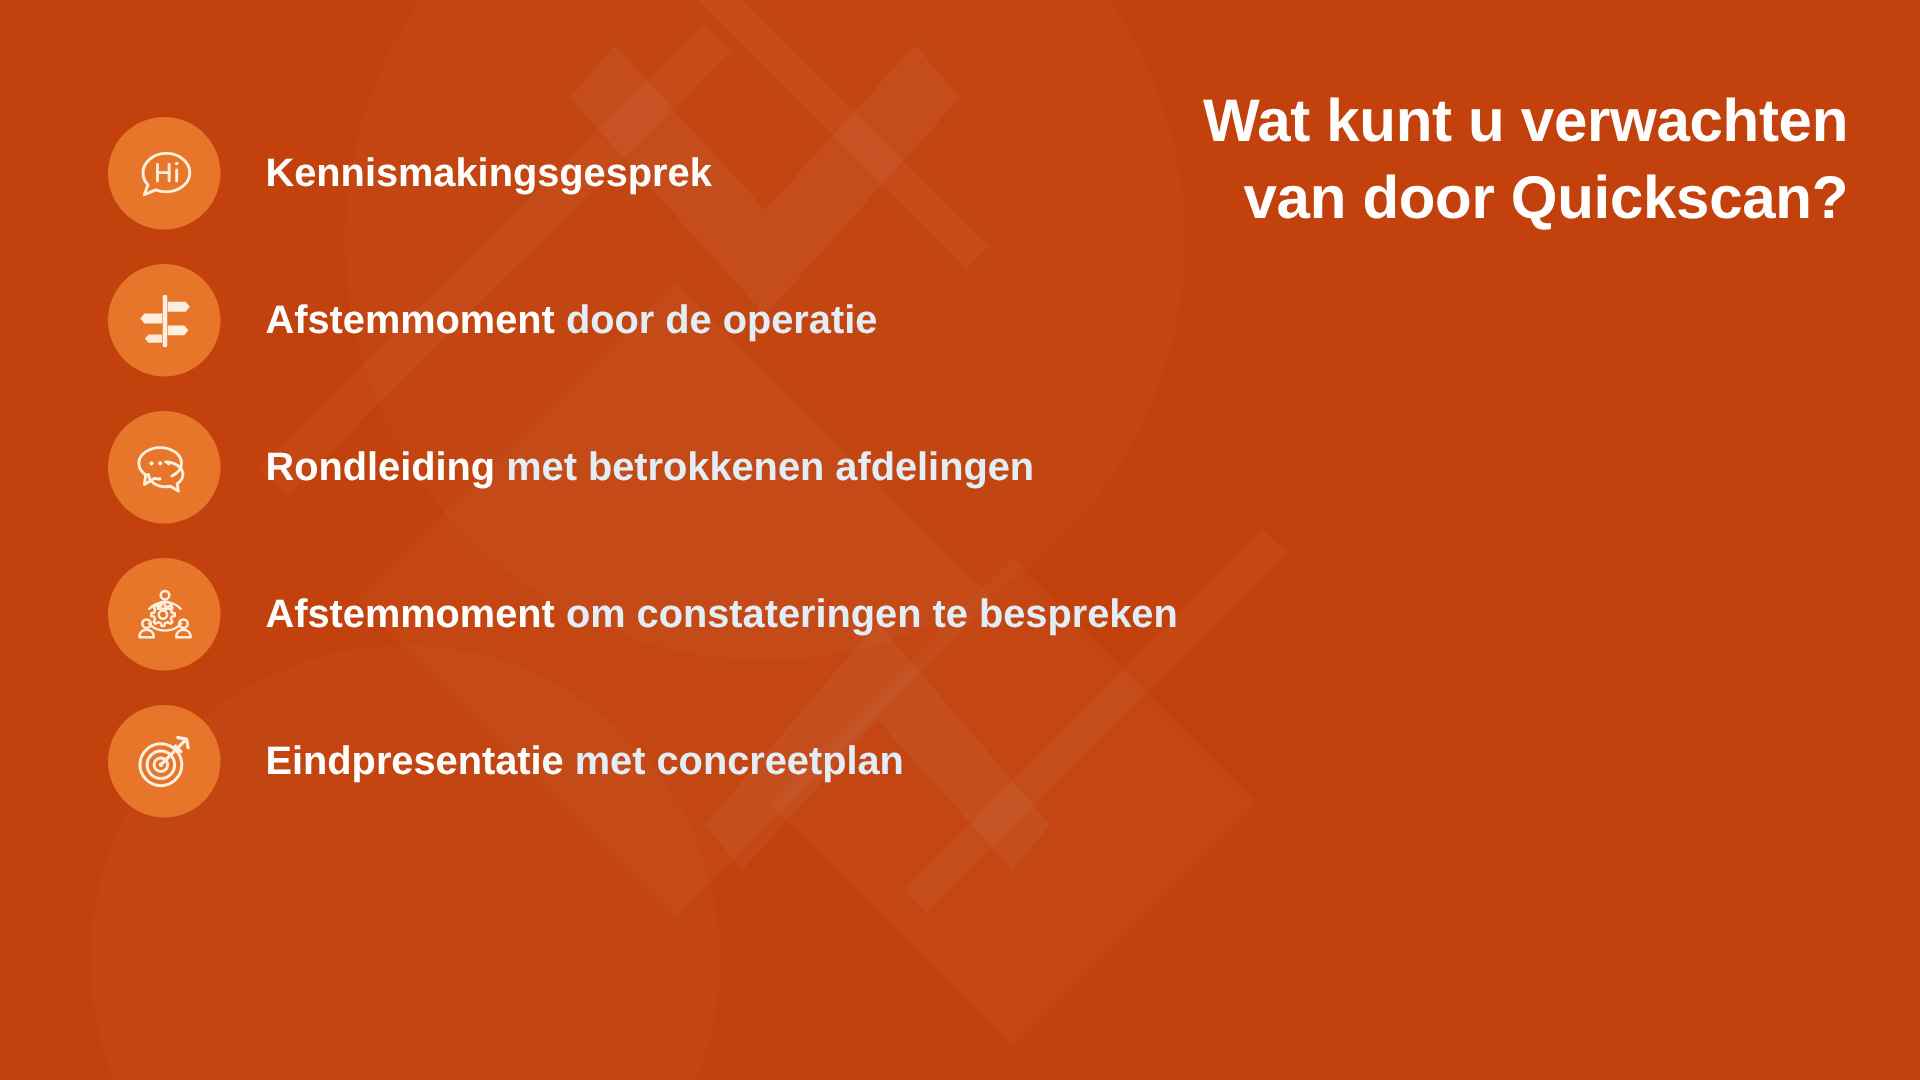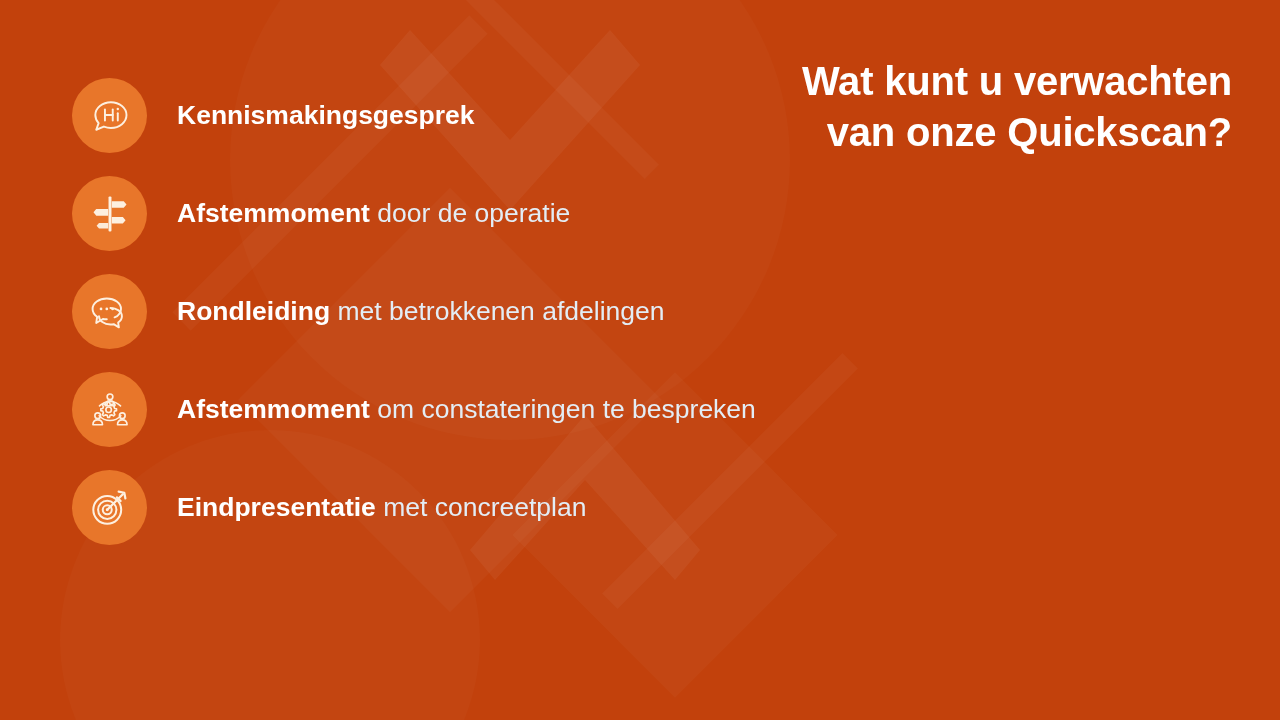--- a/index.html
+++ b/index.html
@@ -111,21 +111,21 @@
     color: #eaf2f8;
     font-size: 26.5px;
     line-height: 1.2;
     white-space: nowrap;
   }
   .item-text .lead {
     font-weight: 700;
     color: #ffffff;
   }
   .item-text .rest {
-    font-weight: 400;
+    font-weight: 700;
     color: #e3edf5;
   }
 </style>
 </head>
 <body>
 
 <div class="slide">
 
   <div class="watermark-layer">
     <div class="wm-circle" style="left:230px; top:-120px; width:560px; height:560px;"></div>
@@ -142,21 +142,21 @@
       </svg>
     </div>
     <div class="wm-bar wm" style="left:120px; top:160px; width:420px; height:26px; transform:rotate(-45deg);"></div>
     <div class="wm-bar wm" style="left:430px; top:70px; width:260px; height:20px; transform:rotate(45deg);"></div>
     <div class="wm-bar wm" style="left:560px; top:470px; width:340px; height:22px; transform:rotate(-45deg);"></div>
     <div class="wm-circle" style="left:60px; top:430px; width:420px; height:420px;"></div>
   </div>
 
   <div class="title-block">
     <span class="title-line">Wat kunt u verwachten</span>
-    <span class="title-line">van onze Quickscan?</span>
+    <span class="title-line">van door Quickscan?</span>
   </div>
 
   <div class="items">
 
     <div class="item-row">
       <div class="icon-circle">
         <svg viewBox="0 0 48 48" aria-hidden="true">
           <g fill="none" stroke="#fdf0e0" stroke-width="2.1" stroke-linecap="round" stroke-linejoin="round">
             <path d="M25 9 C34.4 9 42 15.3 42 23 C42 30.7 34.4 37 25 37 C22.2 37 19.6 36.4 17.3 35.5 L9 39 L11.6 31.8 C9.3 29.4 8 26.4 8 23 C8 15.3 15.6 9 25 9 Z"></path>
             <path d="M18.5 17 L18.5 29"></path>

